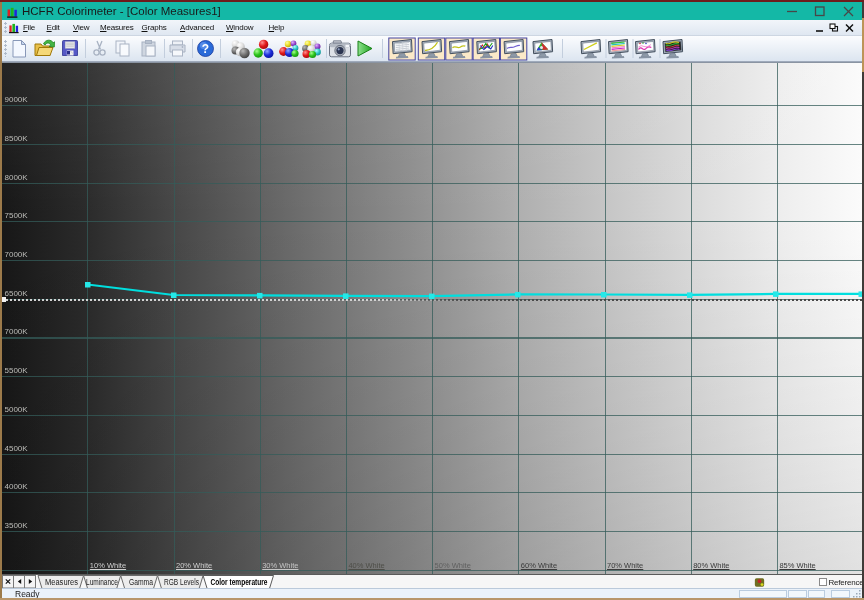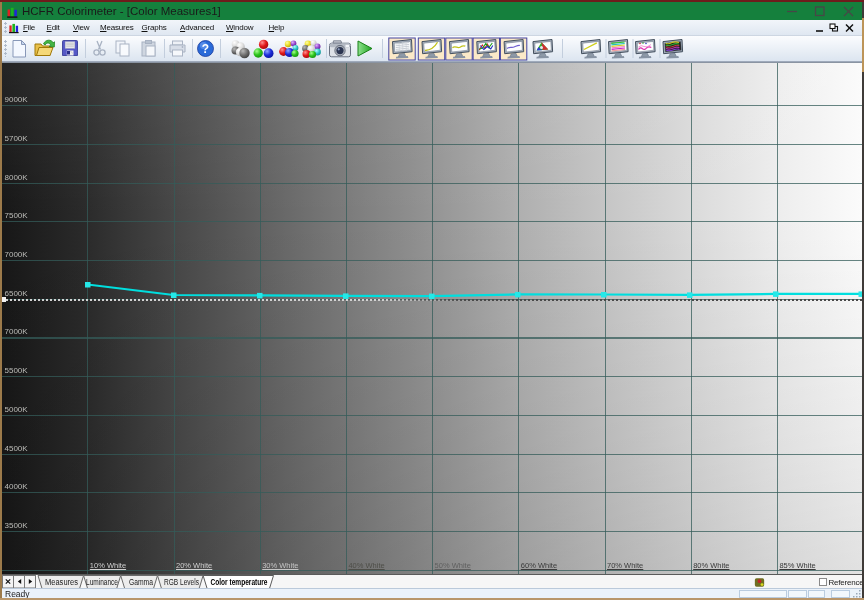--- a/index.html
+++ b/index.html
@@ -8,21 +8,21 @@
 .abs { position:absolute; }
 
 
 #topedge { left:0; top:0; width:864px; height:2px; background:#6e1c1c; }
 #leftedge { left:0; top:2px; width:2px; height:596px; background:#9c7a4a; }
 #rightedge { left:862px; top:2px; width:2px; height:596px; background:#3f3b38; }
 #rightedgetop { left:862px; top:18px; width:2px; height:54px; background:#bd9458; }
 #botedge { left:0px; top:598px; width:864px; height:2px; background:#b9966a; }
 
 
-#title { left:2px; top:2px; width:860px; height:18px; background:#15803d; color:#1a1a1a; }
+#title { left:2px; top:2px; width:860px; height:18px; background:#14b8a6; color:#1a1a1a; }
 #titletext { left:20px; top:3px; font-size:11.5px; color:#1a1a1a; }
 
 
 #menubar { left:2px; top:20px; width:860px; height:16px; background:linear-gradient(#f2f5fa,#dfe7f1); border-bottom:1px solid #cdd6e2; }
 .mitem { position:absolute; top:2.5px; font-size:8px; letter-spacing:-0.2px; color:#111; }
 .mitem u { text-decoration:underline; }
 
 
 #toolbar { left:2px; top:36px; width:860px; height:26px; background:linear-gradient(#fbfcfe,#dce5f0); border-bottom:1px solid #9faabb; }
 .grip { position:absolute; width:3px; background-image:radial-gradient(circle at 1.5px 1.5px,#aeb9c9 1px,transparent 1.2px); background-size:3px 4px; }
@@ -418,21 +418,21 @@
         <rect x="427" y="230.6" width="5.5" height="5.5"></rect>
         <rect x="513" y="228.9" width="5.5" height="5.5"></rect>
         <rect x="599" y="229" width="5.5" height="5.5"></rect>
         <rect x="685" y="229.4" width="5.5" height="5.5"></rect>
         <rect x="771" y="228.4" width="5.5" height="5.5"></rect>
         <rect x="856.5" y="228.4" width="5.5" height="5.5"></rect>
       </g>
     </svg>
     <div id="chartlabels">
         <div class="ylab" style="top:32.2px">9000K</div>
-        <div class="ylab" style="top:70.9px">5700K</div>
+        <div class="ylab" style="top:70.9px">8500K</div>
         <div class="ylab" style="top:109.6px">8000K</div>
         <div class="ylab" style="top:148.3px">7500K</div>
         <div class="ylab" style="top:187.0px">7000K</div>
         <div class="ylab" style="top:225.7px">6500K</div>
         <div class="ylab" style="top:264.4px">7000K</div>
         <div class="ylab" style="top:303.1px">5500K</div>
         <div class="ylab" style="top:341.8px">5000K</div>
         <div class="ylab" style="top:380.5px">4500K</div>
         <div class="ylab" style="top:419.2px">4000K</div>
         <div class="ylab" style="top:457.9px">3500K</div>
@@ -472,21 +472,21 @@
     <svg class="abs" style="left:752px;top:1.5px" width="11" height="11" viewBox="0 0 13 12">
       <rect x="1" y="1" width="11" height="10" rx="2" fill="#6e6e20"></rect>
       <circle cx="6.5" cy="4.5" r="2.2" fill="#c22424"></circle>
       <circle cx="9.5" cy="8.5" r="1.7" fill="#d8d820"></circle>
     </svg>
     <div class="abs" style="left:817px;top:3px;width:7.5px;height:7.5px;background:#fff;border:1px solid #8a8a8a;"></div>
     <div class="abs" style="left:826.5px;top:3px;font-size:8px;letter-spacing:-0.2px;color:#222;">Reference</div>
   </div>
 
   <div id="status" class="abs">
-    <div class="abs" style="left:3px;top:0px;font-size:8.5px;color:#1a1a1a;">Ready</div>
+    <div class="abs" style="left:13px;top:0px;font-size:8.5px;color:#1a1a1a;">Ready</div>
     <div class="pane" style="left:737px;width:48px;"></div>
     <div class="pane" style="left:786px;width:19px;"></div>
     <div class="pane" style="left:806px;width:17px;"></div>
     <div class="pane" style="left:829px;width:19px;"></div>
     <svg class="abs" style="left:851px;top:1px" width="8" height="8" viewBox="0 0 8 8">
       <g fill="#9aa8b8">
           <rect x="6" y="0" width="1.5" height="1.5"></rect>
           <rect x="3" y="3" width="1.5" height="1.5"></rect>
           <rect x="6" y="3" width="1.5" height="1.5"></rect>
           <rect x="0" y="6" width="1.5" height="1.5"></rect>

